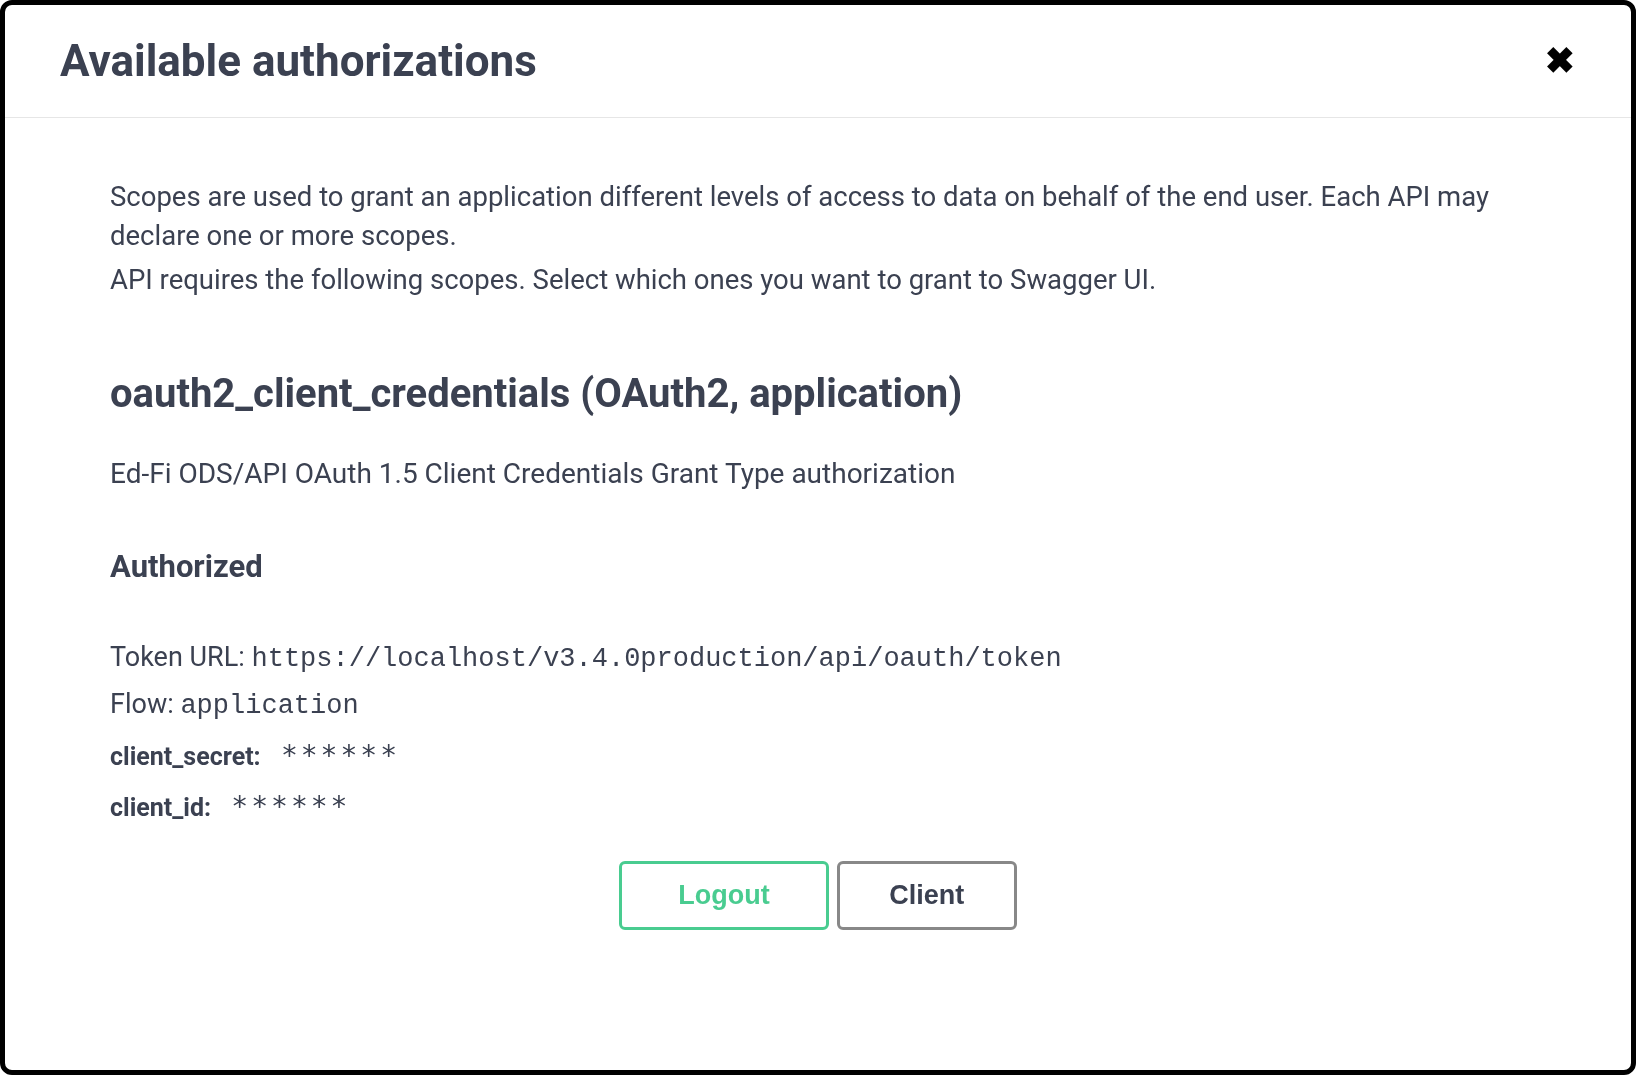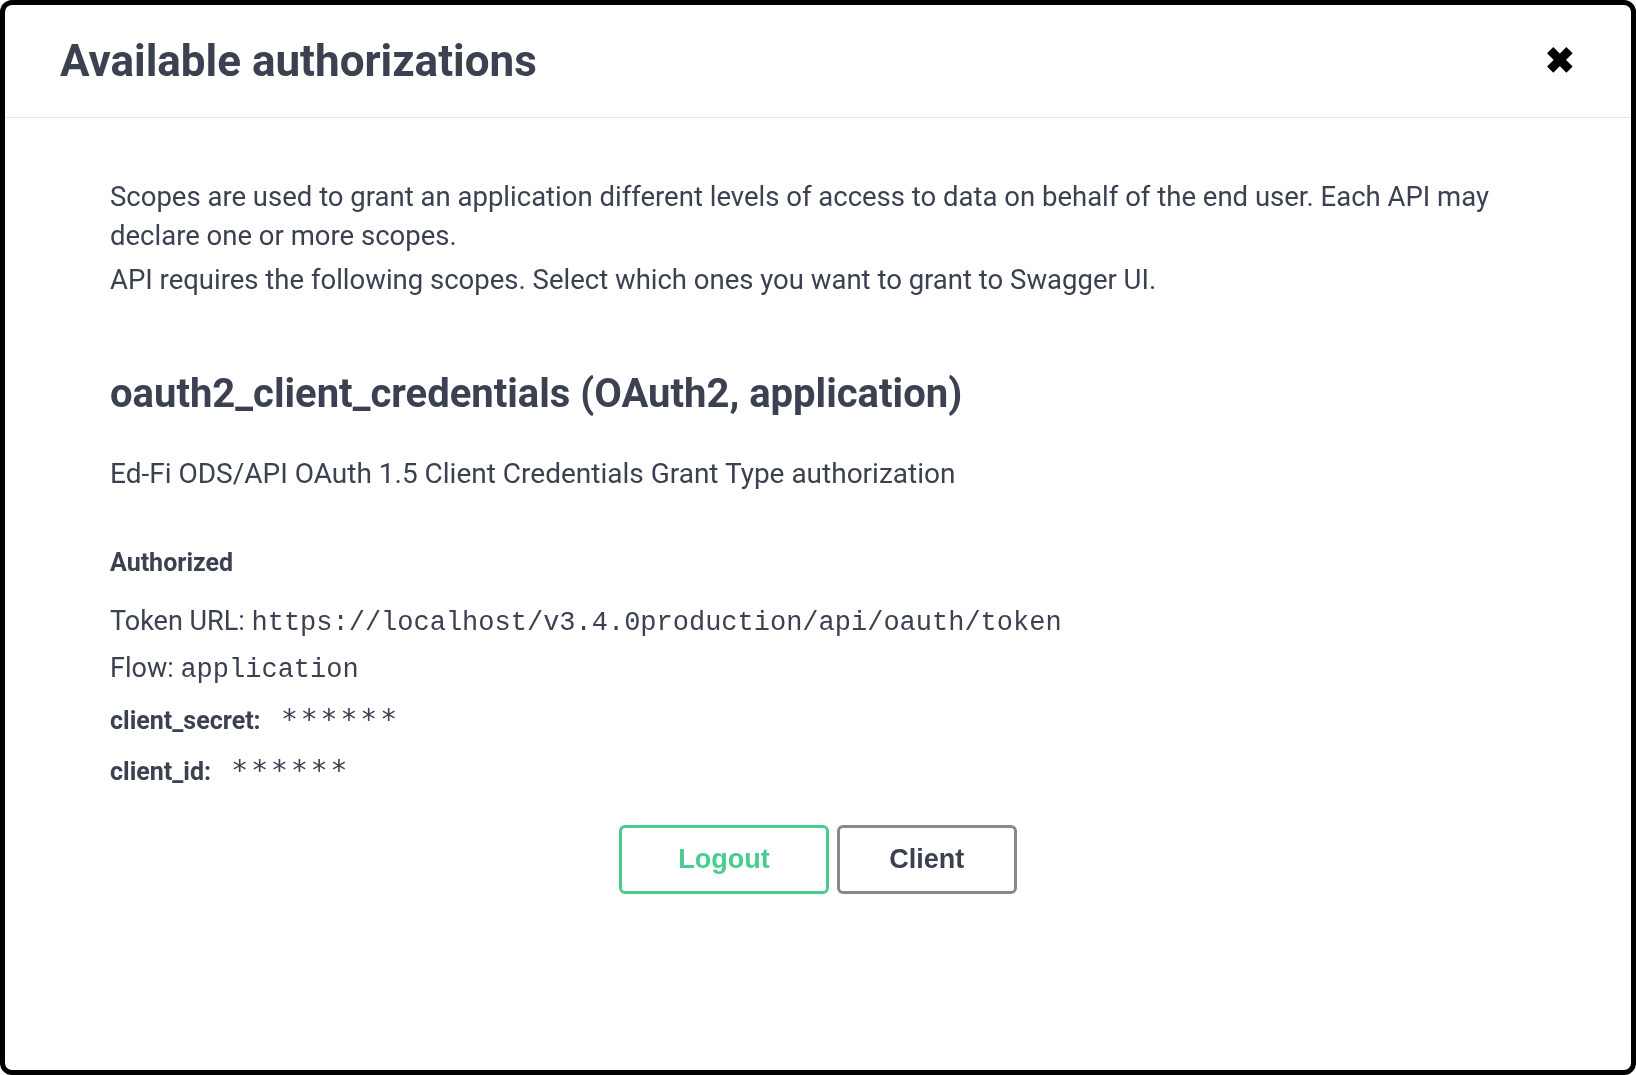--- a/index.html
+++ b/index.html
@@ -68,24 +68,24 @@
       font-weight: 700;
       color: #3b4151;
       margin-bottom: 40px;
     }
     .scheme-desc {
       font-size: 28px;
       color: #3b4151;
       margin-bottom: 58px;
     }
     .status {
-      font-size: 25px;
+      font-size: 31px;
       font-weight: 700;
       color: #3b4151;
-      margin-bottom: 28px;
+      margin-bottom: 56px;
     }
     .detail-row {
       font-size: 27px;
       color: #3b4151;
       margin-bottom: 14px;
     }
     .detail-row .code {
       font-family: Liberation Mono, monospace;
       font-size: 27px;
       color: #3b4151;

